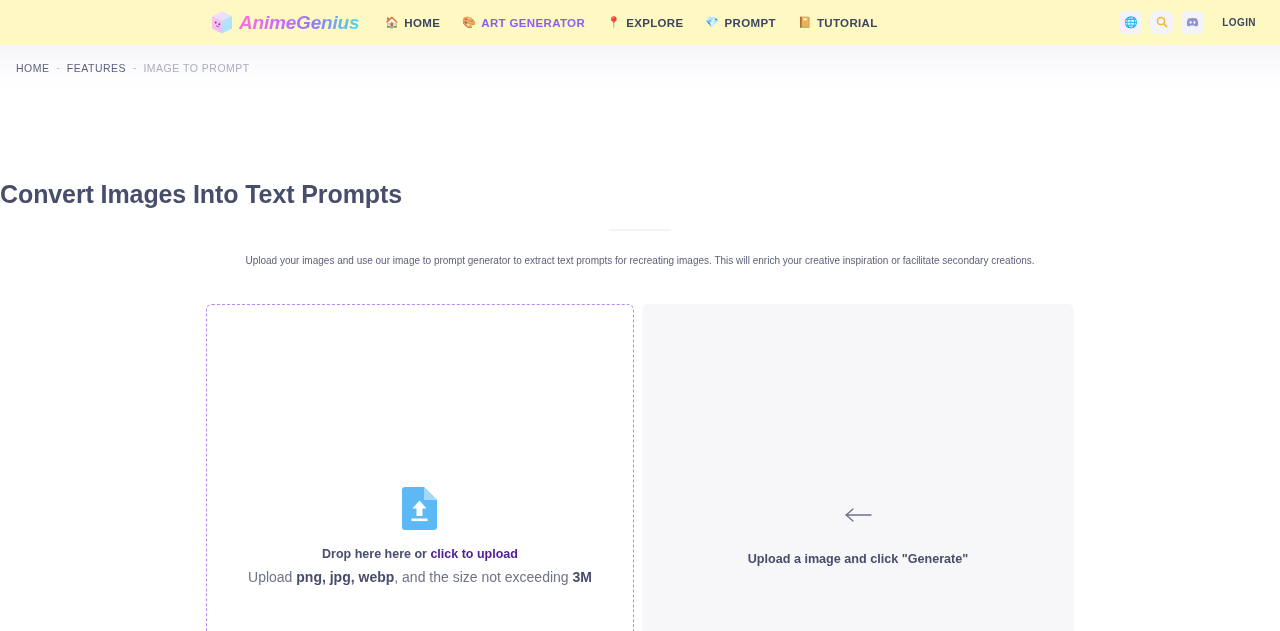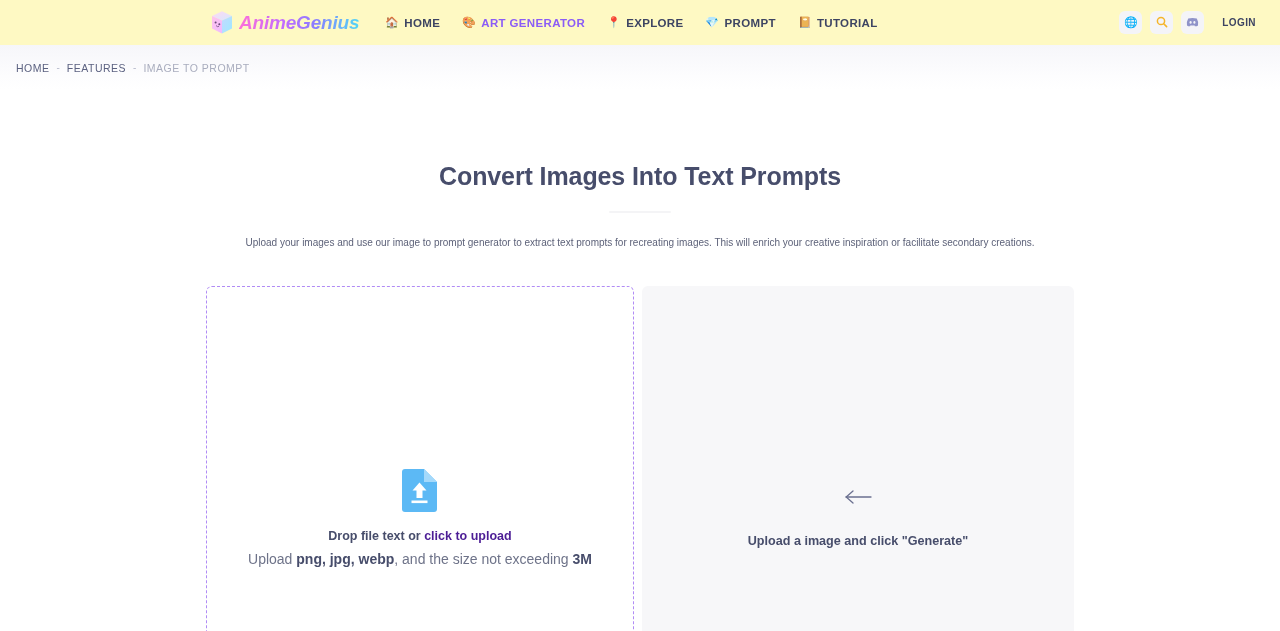--- a/index.html
+++ b/index.html
@@ -92,25 +92,26 @@
     color: #5b6180;
     cursor: pointer;
     white-space: nowrap;
   }
   .crumb.current { color: #a9adbe; cursor: default; }
   .crumb-sep { font-size: 10px; color: #b6bacb; }
 
   
   .main { padding-top: 72px; }
   .title {
-    text-align: center;
+    text-align: left;
     font-size: 25px;
     font-weight: bold;
     color: #474d6b;
     letter-spacing: -0.1px;
+    margin-top: 18px;
   }
   .title-rule {
     width: 62px; height: 2px;
     background: #f4f4f6;
     margin: 20px auto 0;
     border-radius: 2px;
   }
   .subtitle {
     margin-top: 23px;
     text-align: center;
@@ -283,21 +284,21 @@
       <div class="drop-inner">
         <span class="file-icon">
           <svg width="35" height="43" viewBox="0 0 35 43">
             <path d="M0 3 a3 3 0 0 1 3-3 h19 l13 13 v27 a3 3 0 0 1 -3 3 h-29 a3 3 0 0 1 -3 -3 Z" fill="#5cb9f5"></path>
             <path d="M22 0 l13 13 h-13 Z" fill="#a4d9fb"></path>
             <path d="M17.5 13.5 l7 8 h-4 v7.5 h-6 v-7.5 h-4 Z" fill="#ffffff"></path>
             <rect x="9.5" y="31.5" width="16" height="2.6" fill="#ffffff"></rect>
           </svg>
         </span>
         <div class="drop-line1">
-          <span>Drop file text or </span><span class="drop-link">click to upload</span>
+          <span>Drop here here or </span><span class="drop-link">click to upload</span>
         </div>
         <div class="drop-line2">
           <span>Upload </span><b>png, jpg, webp</b><span>, and the size not exceeding </span><b>3M</b>
         </div>
       </div>
     </div>
 
     <div class="result-panel">
       <div class="result-inner">
         <span class="arrow-left">

